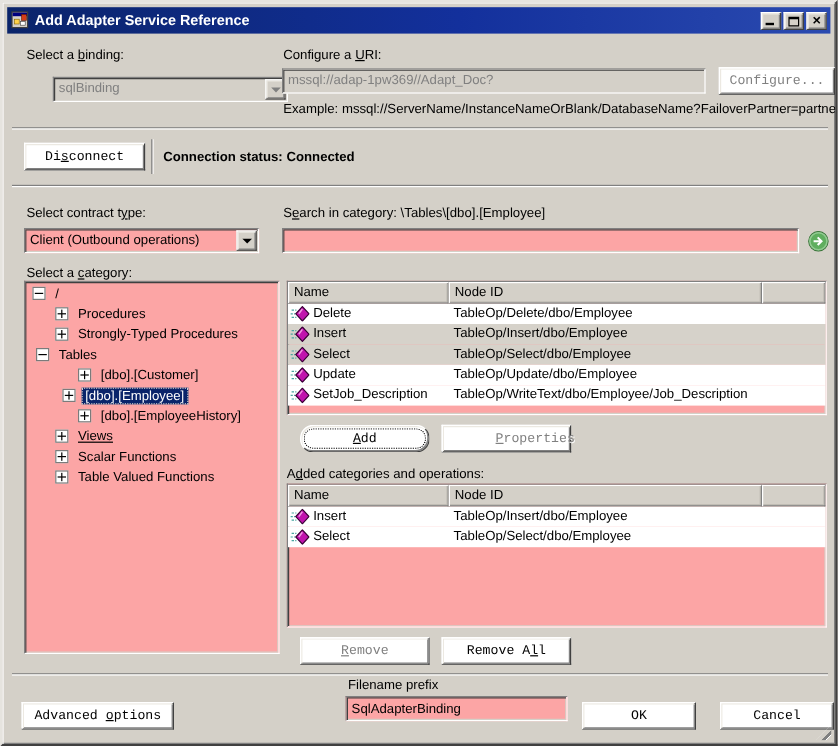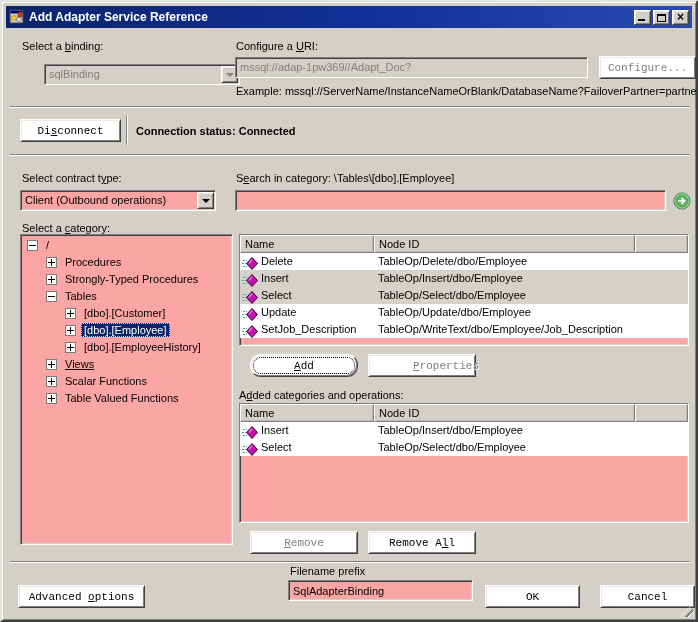--- a/index.html
+++ b/index.html
@@ -74,21 +74,21 @@
   .thead,.trow{display:grid;grid-template-columns:134px 261px 1fr;}
   .thead{height:18px;}
   .hcell{
     background:#d4d0c8;height:18px;line-height:16px;padding-left:4px;
     border:1px solid;border-color:#ffffff #808080 #808080 #ffffff;
     box-shadow:inset -1px -1px 0 #c0bcb4;white-space:nowrap;overflow:hidden;
   }
   .trow{height:17px;line-height:17px;background:#fff;}
   .trow.sel{background:#d6d2ca;}
   .cell{white-space:nowrap;overflow:hidden;padding-left:4px;}
-  .name-cell{display:flex;align-items:flex-end;gap:3px;padding-left:2px;}
+  .name-cell{display:flex;align-items:center;gap:3px;padding-left:2px;}
   .op-icon{width:16px;height:13px;flex:0 0 16px;display:inline-block;}
 
   
   .tree{padding-top:3px;overflow:hidden;}
   .tree-row{height:17px;line-height:15px;white-space:nowrap;}
   .exp{
     width:11px;height:11px;display:inline-block;position:relative;vertical-align:-2px;
     background:#fff;border:1px solid #7b7b7b;margin-right:5px;
   }
   .exp::before{content:'';position:absolute;left:1px;right:1px;top:4px;height:1px;background:#000;}
@@ -172,23 +172,23 @@
         <path d="M5 9h6M8.4 5.8 11.6 9l-3.2 3.2" stroke="#fff" stroke-width="1.7" fill="none"></path>
       </svg>
     </span>
   </button>
 
   <div class="lbl" style="left:20px;top:220px;">Select a <u>c</u>ategory:</div>
   <div class="sunken tree" style="left:18px;top:232px;width:213px;height:311px;">
       <div class="tree-row" style="padding-left: 6px;"><span class="exp minus"></span><span class="tlabel">/</span></div>
       <div class="tree-row" style="padding-left: 25px;"><span class="exp plus"></span><span class="tlabel">Procedures</span></div>
       <div class="tree-row" style="padding-left: 25px;"><span class="exp plus"></span><span class="tlabel">Strongly-Typed Procedures</span></div>
-      <div class="tree-row" style="padding-left: 25px;"><span class="exp minus"></span><span class="tlabel">Tables</span></div>
+      <div class="tree-row" style="padding-left: 9px;"><span class="exp minus"></span><span class="tlabel">Tables</span></div>
       <div class="tree-row" style="padding-left: 44px;"><span class="exp plus"></span><span class="tlabel">[dbo].[Customer]</span></div>
-      <div class="tree-row" style="padding-left: 44px;"><span class="exp plus"></span><span class="tlabel tsel">[dbo].[Employee]</span></div>
+      <div class="tree-row" style="padding-left: 31px;"><span class="exp plus"></span><span class="tlabel tsel">[dbo].[Employee]</span></div>
       <div class="tree-row" style="padding-left: 44px;"><span class="exp plus"></span><span class="tlabel">[dbo].[EmployeeHistory]</span></div>
       <div class="tree-row" style="padding-left: 25px; text-decoration: underline;"><span class="exp plus"></span><span class="tlabel">Views</span></div>
       <div class="tree-row" style="padding-left: 25px;"><span class="exp plus"></span><span class="tlabel">Scalar Functions</span></div>
       <div class="tree-row" style="padding-left: 25px;"><span class="exp plus"></span><span class="tlabel">Table Valued Functions</span></div>
     </div>
 
   <div class="sunken tbl" style="left:237px;top:232px;width:450px;height:112px;">
     <div class="thead">
       <div class="hcell">Name</div>
       <div class="hcell">Node ID</div>

